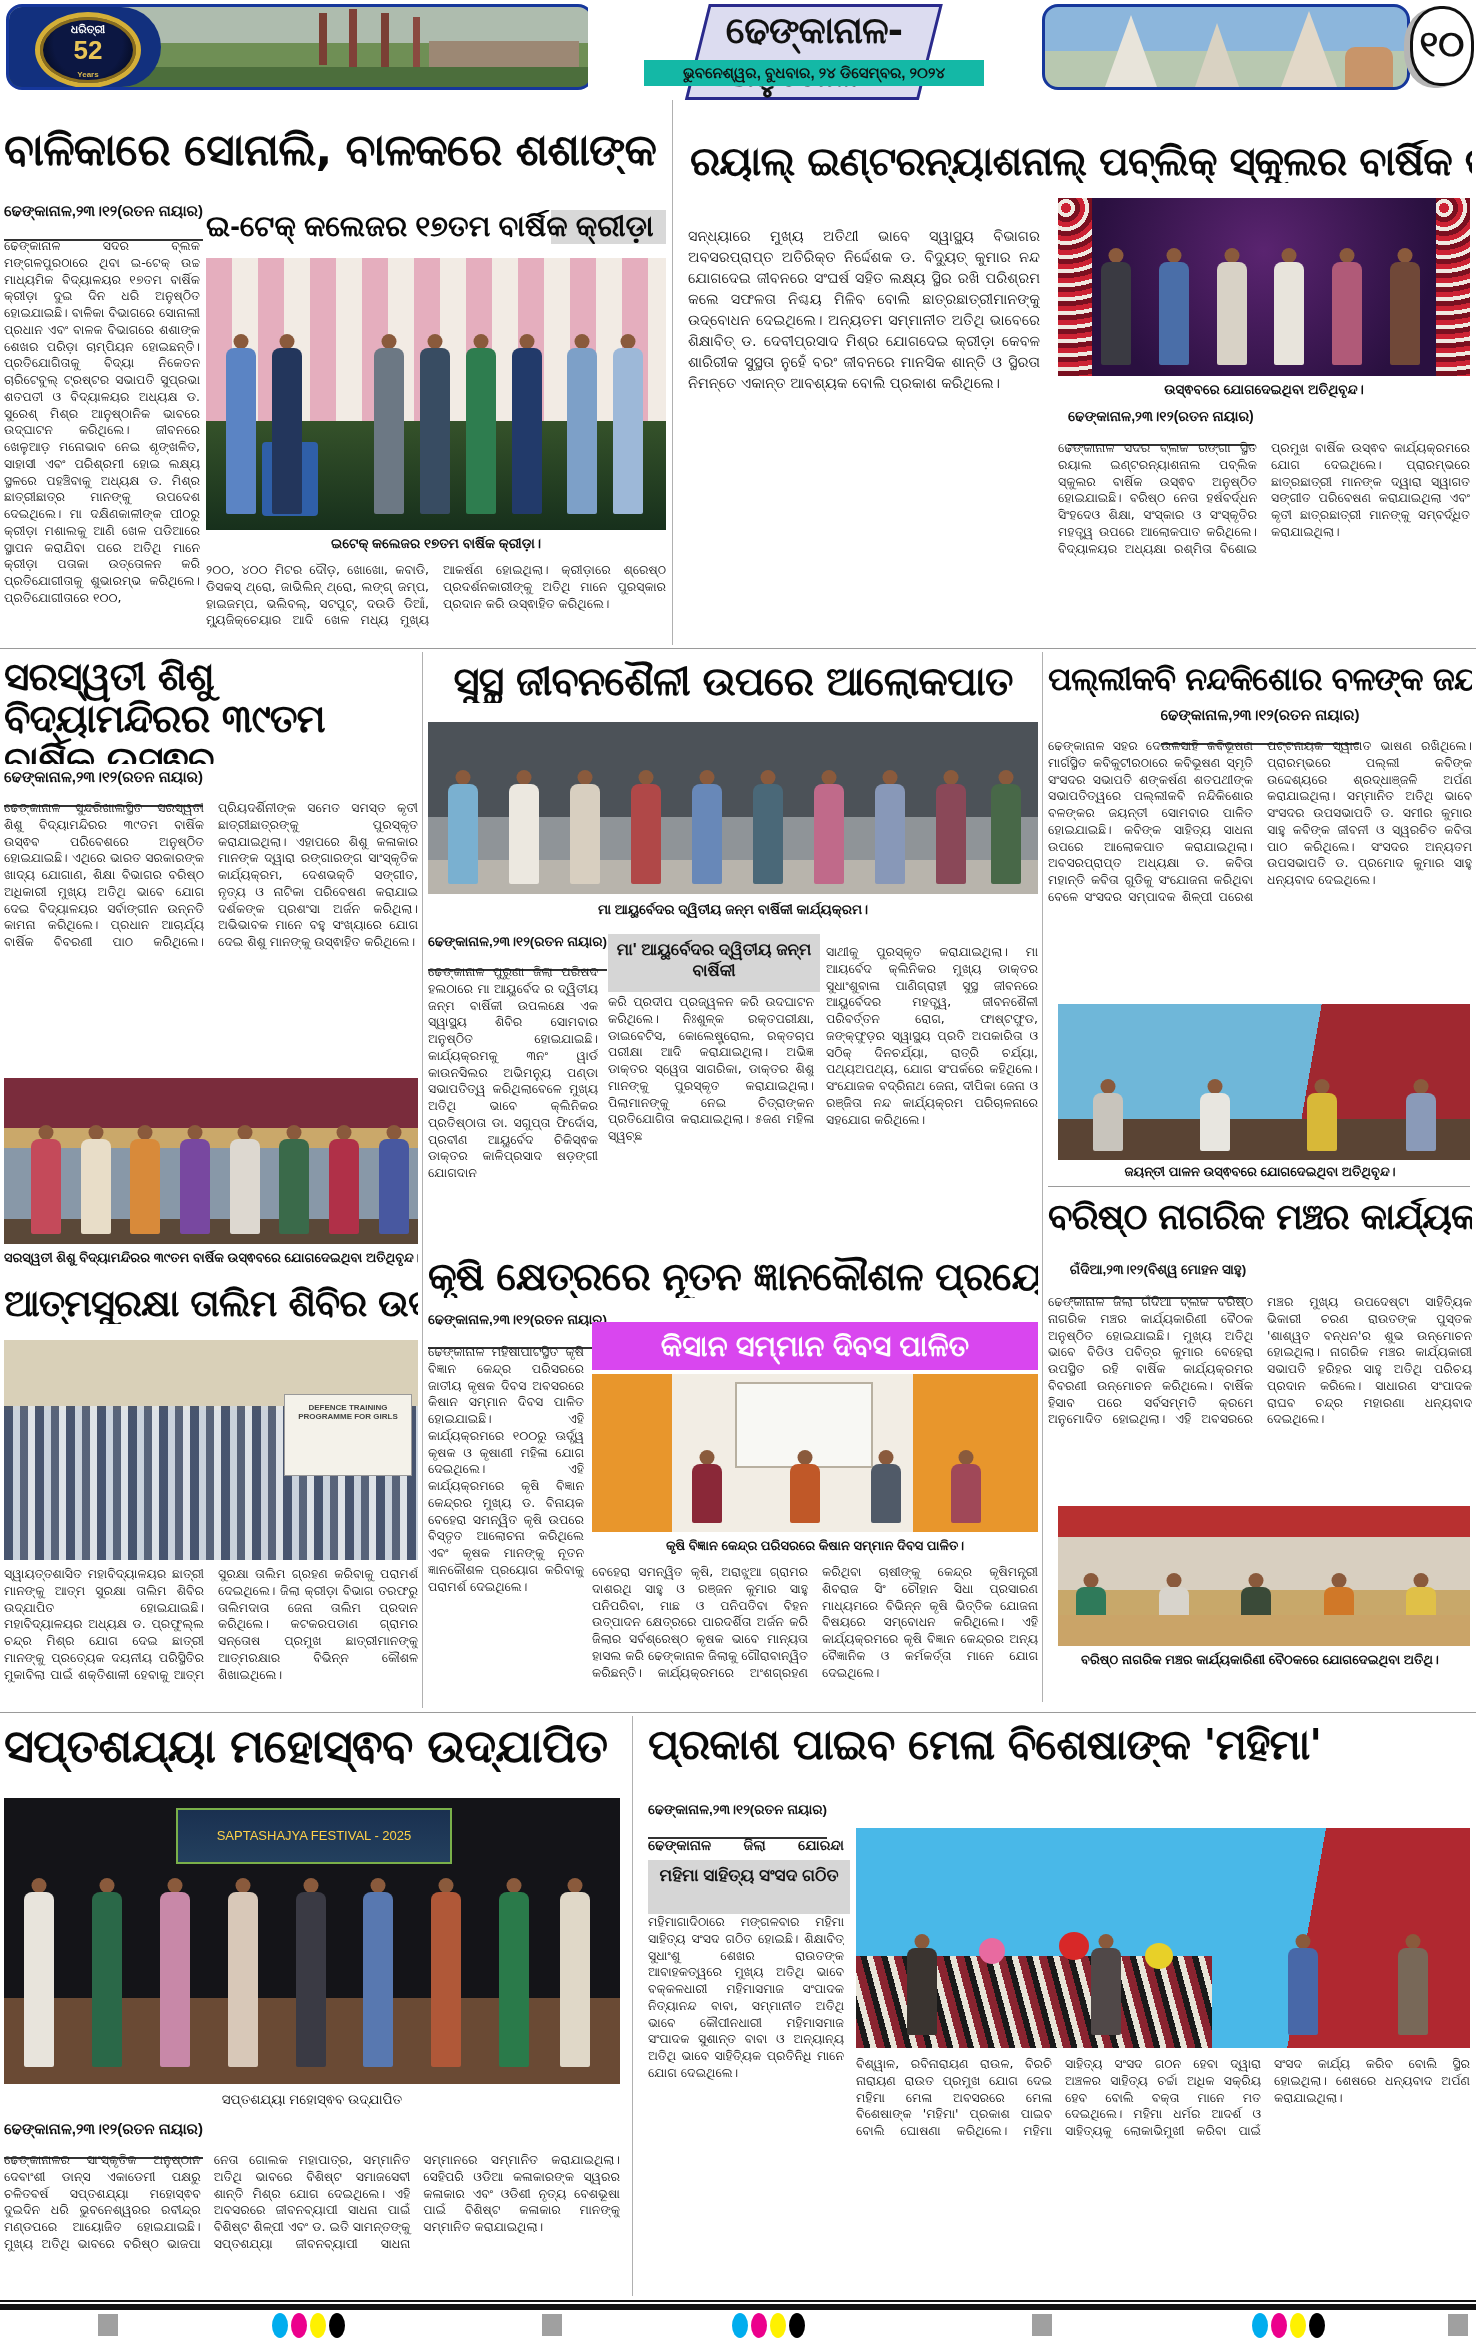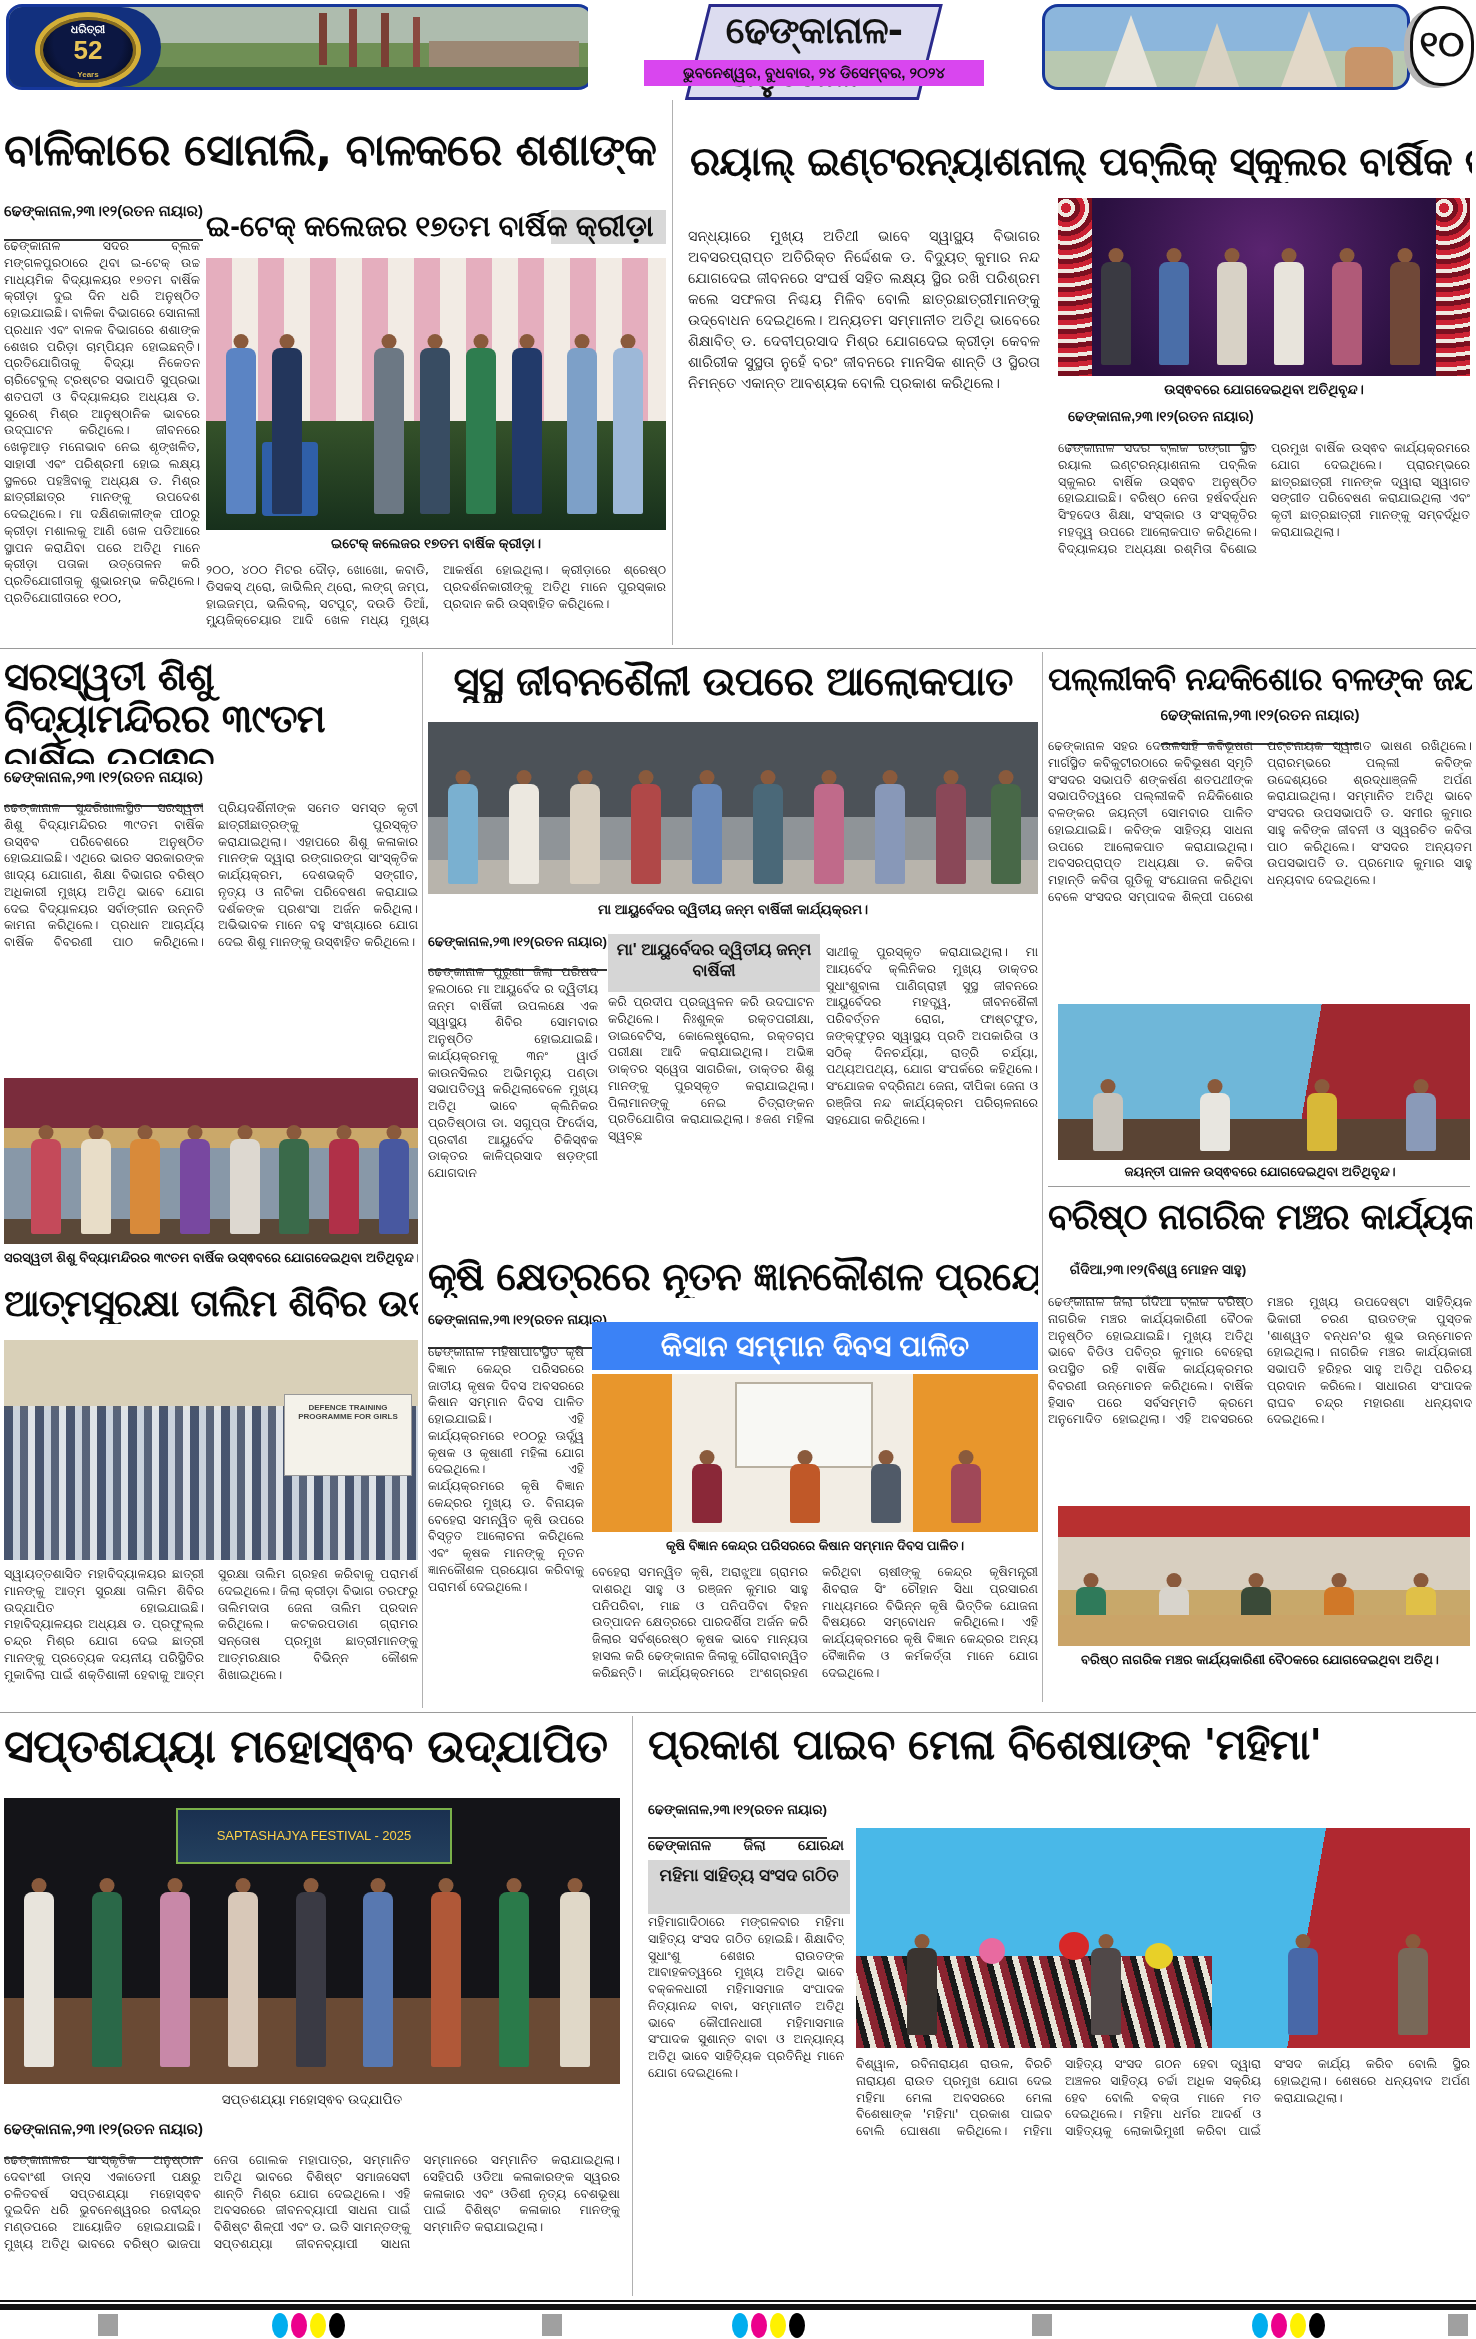--- a/index.html
+++ b/index.html
@@ -13,32 +13,32 @@
           border-bottom:2px solid #333;padding-bottom:19px;white-space:nowrap;overflow:hidden;}
   .body-text{position:absolute;font-size:12.5px;text-align:justify;line-height:1.34;color:#161616;
              overflow:hidden;font-family:"DejaVu Sans",sans-serif;}
   .cols2{column-count:2;column-gap:14px;}
   .cols3{column-count:3;column-gap:13px;}
   .caption{position:absolute;font-weight:bold;font-size:13.5px;text-align:center;color:#0d0d0d;
            white-space:nowrap;overflow:hidden;}
   .subhead{position:absolute;font-weight:bold;color:#0a0a0a;white-space:nowrap;overflow:hidden;}
   .graybox{background:#d6d6d6;font-weight:bold;text-align:center;font-size:16.5px;line-height:1.3;
            padding:5px 3px;overflow:hidden;}
-  .banner-black{position:absolute;background:#3b82f6;color:#ffffff;font-weight:bold;text-align:center;
+  .banner-black{position:absolute;background:#d946ef;color:#ffffff;font-weight:bold;text-align:center;
                 font-size:29px;overflow:hidden;white-space:nowrap;}
   .photo{position:absolute;overflow:hidden;background:#9a9a9a;}
   .vrule{position:absolute;width:1px;background:#b0b0b0;}
   .hrule{position:absolute;height:1px;background:#9a9a9a;}
   
   .hdr-box{position:absolute;border:3px solid #16379b;border-radius:16px;overflow:hidden;background:#cfd8e8;}
   .masthead-skew{position:absolute;left:50%;transform:translateX(-50%) skewX(-14deg);
                  border:3px solid #2a2a8c;background:#dcdcf0;padding:2px 26px;}
   .masthead-skew > span{display:inline-block;transform:skewX(14deg);font-size:37px;font-weight:bold;
                         letter-spacing:-1px;font-family:"DejaVu Sans",sans-serif;}
-  .date-strip{position:absolute;background:#d946ef;text-align:center;font-weight:bold;font-size:15px;
+  .date-strip{position:absolute;background:#14b8a6;text-align:center;font-weight:bold;font-size:15px;
               line-height:26px;white-space:nowrap;overflow:hidden;}
   .pagenum{position:absolute;background:#ffffff;border:3px solid #111;border-radius:30px/36px;
            text-align:center;font-size:36px;font-weight:bold;line-height:70px;box-shadow:-6px 2px 0 #b5b5b5;}
   .emblem{position:absolute;border-radius:50%;background:radial-gradient(circle at 50% 40%,#0c1742 55%,#08102e 70%);
           border:5px solid #d4af37;box-shadow:0 0 0 3px #8a6d1d inset;}
   
   .pp{position:absolute;bottom:6%;width:34px;height:66%;}
   .pp::before{content:"";position:absolute;top:0;left:50%;transform:translateX(-50%);
               width:15px;height:15px;border-radius:50%;background:#8a5a3c;}
   .pp::after{content:"";position:absolute;top:14px;left:2px;right:2px;bottom:0;

